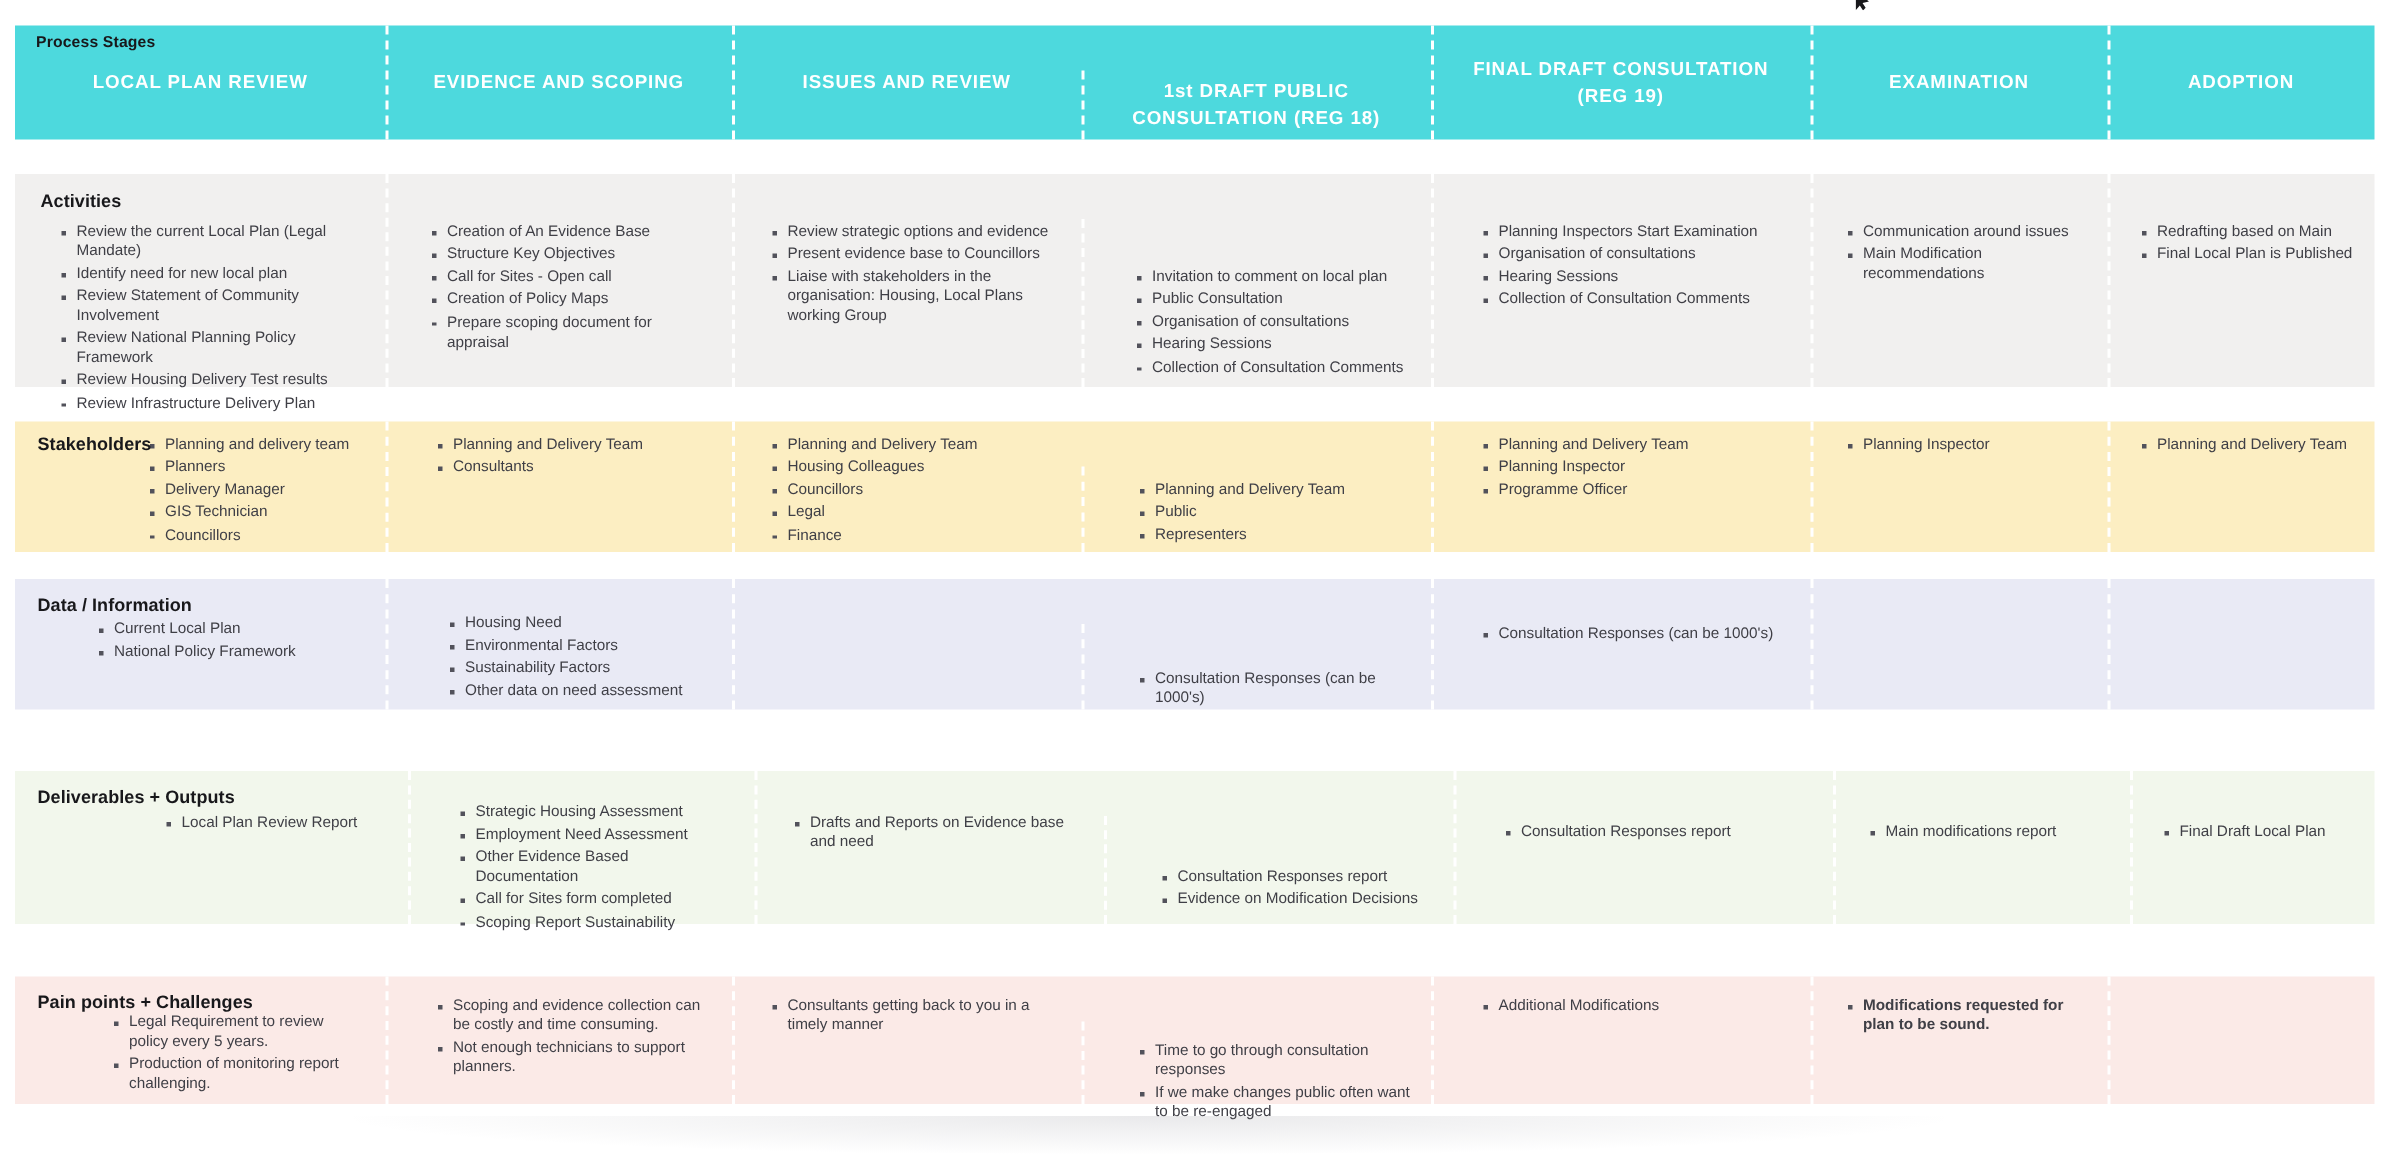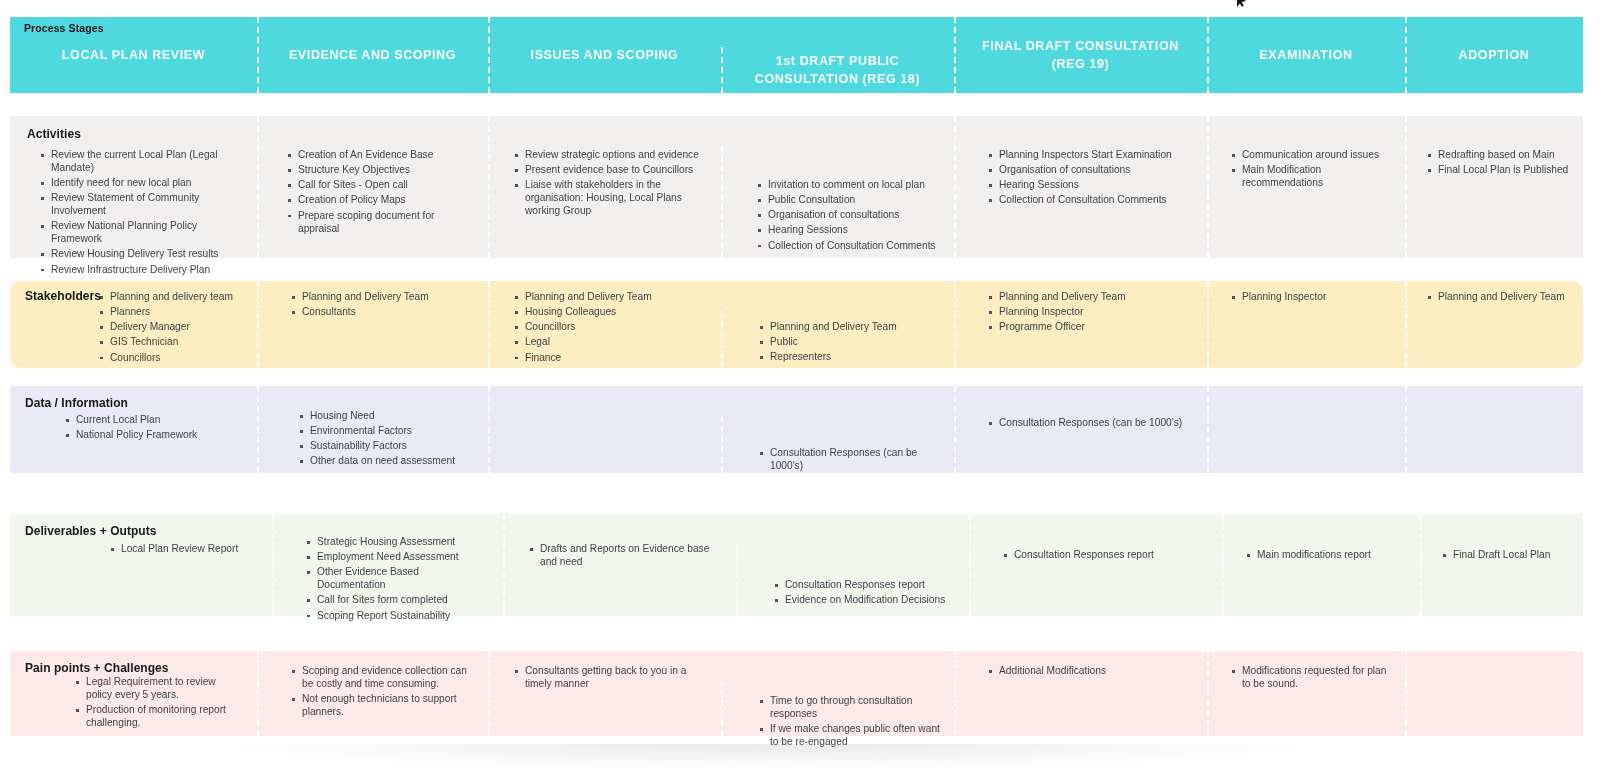--- a/index.html
+++ b/index.html
@@ -190,21 +190,21 @@
   .row-deliverables .col.w5 .cell-inner { padding-left: 34px; top: 35px; }
   .row-deliverables .col.w6 .cell-inner { padding-left: 24px; top: 35px; }
   .row-deliverables .col.w7 .cell-inner { padding-left: 22px; top: 35px; }
 
   .row-pain .cell-inner { top: 14px; padding-left: 30px; padding-right: 14px; }
   .row-pain .col.w1 .cell-inner { padding-left: 65px; top: 25px; }
   .row-pain .col.w2 .cell-inner { padding-left: 34px; }
   .row-pain .col.w3 .cell-inner { padding-left: 26px; }
   .row-pain .col.w4 .cell-inner { padding-left: 38px; }
   .row-pain .col.w5 .cell-inner { padding-left: 34px; }
-  .row-pain .col.w6 .cell-inner { padding-left: 24px; }
+  .row-pain .col.w6 .cell-inner { padding-left: 24px; font-weight: bold; }
   .row-pain .col.w7 .cell-inner { padding-left: 22px; }
 
   
   .bottom-shadow {
     position: absolute;
     left: 236px;
     top: 744px;
     width: 1060px;
     height: 26px;
     background: radial-gradient(ellipse at 50% 0%, rgba(120,120,130,0.16), rgba(255,255,255,0) 72%);
@@ -219,21 +219,21 @@
 
   <div class="band header-band" style="background: rgb(77, 217, 221);">
     <div class="col w1">
       <div class="process-stages-label">Process Stages</div>
       <div class="stage-title">LOCAL PLAN REVIEW</div>
     </div>
     <div class="col w2">
       <div class="stage-title">EVIDENCE AND SCOPING</div>
     </div>
     <div class="col w3">
-      <div class="stage-title">ISSUES AND SCOPING</div>
+      <div class="stage-title">ISSUES AND REVIEW</div>
     </div>
     <div class="col w4">
       <div class="stage-title">1st DRAFT PUBLIC CONSULTATION (REG 18)</div>
     </div>
     <div class="col w5">
       <div class="stage-title">FINAL DRAFT CONSULTATION (REG 19)</div>
     </div>
     <div class="col w6">
       <div class="stage-title">EXAMINATION</div>
     </div>
@@ -308,21 +308,21 @@
     <div class="col w7">
         <div class="cell-inner">
           <ul class="items">
             <li>Redrafting based on Main</li>
             <li>Final Local Plan is Published</li>
           </ul>
         </div>
       </div>
   </div>
 
-  <div class="band row-band row-stakeholders" style="background: rgb(252, 238, 194); border-radius: 11px;">
+  <div class="band row-band row-stakeholders" style="background: rgb(252, 238, 194);">
     <div class="row-label lbl-stakeholders">Stakeholders</div>
     <div class="col w1">
         <div class="cell-inner">
           <ul class="items">
             <li>Planning and delivery team</li>
             <li>Planners</li>
             <li>Delivery Manager</li>
             <li>GIS Technician</li>
             <li>Councillors</li>
           </ul>

